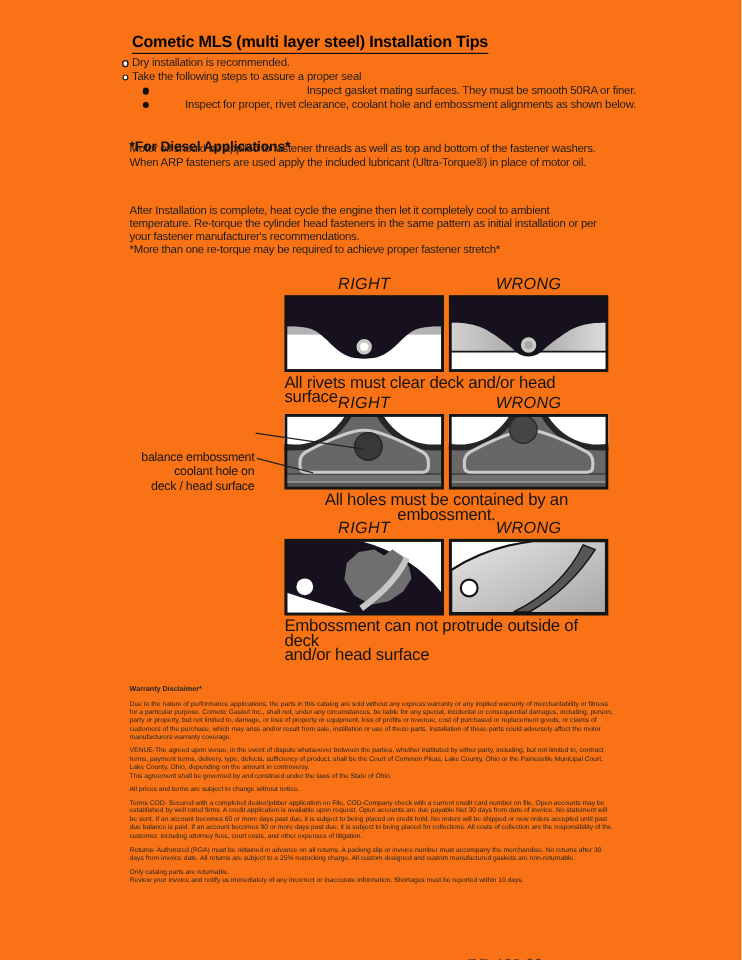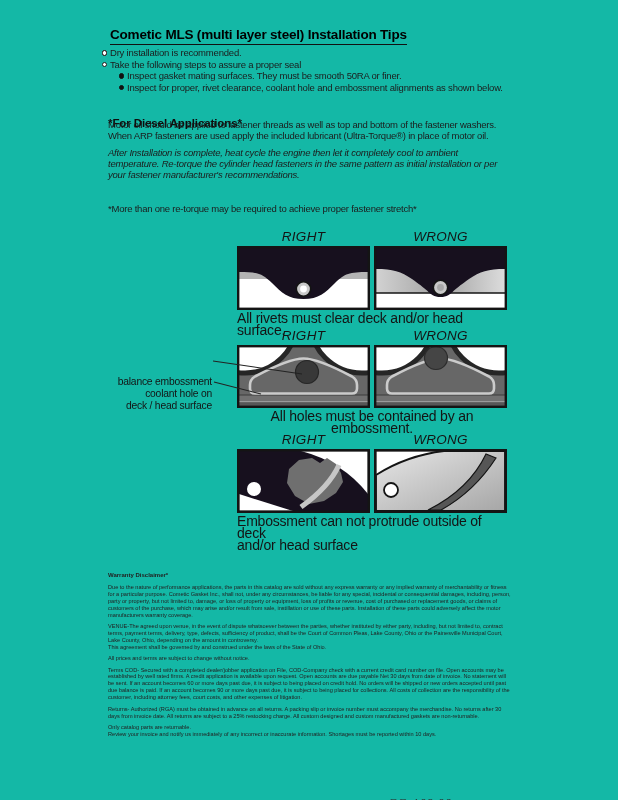--- a/index.html
+++ b/index.html
@@ -1,36 +1,36 @@
 <!DOCTYPE html>
 <html><head>
 <meta charset="utf-8">
 <style>
   html,body{margin:0;padding:0;background:#ffffff;}
   .page{
-    position:relative;width:618px;height:800px;background:#14b8a6;overflow:hidden;
+    position:relative;width:618px;height:800px;background:#f97316;overflow:hidden;
     font-family:"Liberation Sans","DejaVu Sans",sans-serif;color:#1c1c1c;
   }
   .title{
     position:absolute;left:110px;top:27px;margin:0;
     font-size:13.5px;font-weight:bold;color:#000;
     border-bottom:1.6px solid #111;padding-bottom:2px;letter-spacing:-0.2px;
     display:inline-block;white-space:nowrap;
   }
   .bullets{position:absolute;left:100px;top:47px;width:430px;font-size:9.5px;line-height:11.5px;letter-spacing:-0.2px;}
   .bullet{position:relative;padding-left:10px;}
   .bullet .bmark{position:absolute;left:2px;top:3.2px;width:3.4px;height:3.4px;border-radius:50%;}
   .bmark.open{border:1px solid #222;background:#fff;}
   .bmark.solid{background:#111;border:1px solid #111;}
-  .bullet.sub{padding-left:27px;}
+  .bullet.sub{padding-left:27px;text-align:right;}
   .bullet.sub .bmark{left:19px;}
   .diesel-heading{position:absolute;left:108px;top:117px;margin:0;font-size:11.5px;font-weight:bold;color:#0d0d0d;letter-spacing:-0.1px;}
   .para{position:absolute;left:108px;width:402px;margin:0;font-size:9.5px;line-height:10.8px;letter-spacing:-0.22px;}
   .p1{top:120px;}
-  .p2{top:148px;font-style:italic;}
+  .p2{top:171px;}
   .note{position:absolute;left:108px;top:203px;width:410px;margin:0;font-size:9.5px;letter-spacing:-0.22px;}
   
   .dg{position:absolute;left:237px;width:270px;}
   #dg1{top:229px;}
   #dg2{top:328px;}
   #dg3{top:432px;}
   .dghead{display:flex;gap:4px;margin-bottom:2px;font-style:italic;}
   .dghead span{width:133px;text-align:center;font-size:13.5px;line-height:15px;color:#141414;letter-spacing:0.3px;}
   .dgpanels{display:flex;gap:4px;}
   .dgpanels svg{display:block;}

